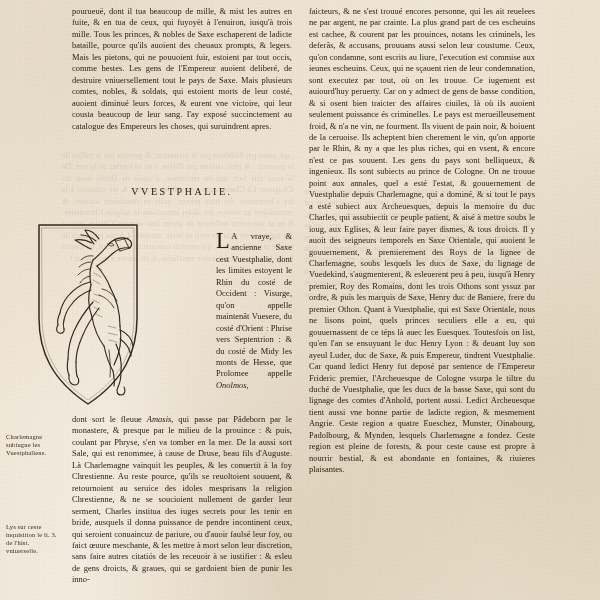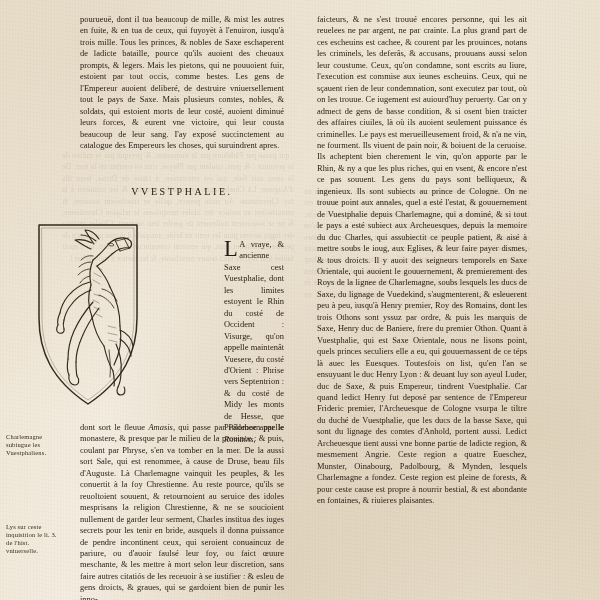--- a/index.html
+++ b/index.html
@@ -55,21 +55,21 @@
   .col {
     position: absolute;
     text-align: justify;
     text-justify: inter-word;
     font-size: 8.45px;
     line-height: 11.45px;
     letter-spacing: .01px;
     word-spacing: .1px;
     hyphens: manual;
   }
-  .col p { margin: 12px; text-indent: 0; }
+  .col p { margin: 4px; text-indent: 0; }
 
   #col-left-top  { left: 68px;  top: 2px;   width: 228px; }
   #col-right     { left: 305px; top: 2px;   width: 234px; }
   #col-left-mid  { left: 68px;  top: 410px; width: 228px; }
   #col-narrow    { left: 212px; top: 227px; width: 84px;  }
 
   .col-narrow-body { font-size: 8.45px; line-height: 11.45px; }
 
   
   .dropcap {
@@ -213,21 +213,21 @@
         <path stroke-width=".5" opacity=".7" d="M73 118 L81 120"></path>
 
         <path stroke-width=".5" opacity=".7" d="M60 44 L66 48"></path>
         <path stroke-width=".5" opacity=".7" d="M58 51 L65 55"></path>
         <path stroke-width=".5" opacity=".7" d="M57 58 L64 62"></path>
       </g>
     </svg>
   </div>
 
   <div class="col" id="col-narrow">
-    <p class="col-narrow-body"><span class="dropcap">L</span><span>A vraye, &amp; ancienne Saxe cest Vuestphalie, dont les limites estoyent le Rhin du costé de Occident : Visurge, qu'on appelle maintenât Vuesere, du costé d'Orient : Phrise vers Septentrion : &amp; du costé de Midy les monts de Hesse, que Prolomee appelle </span><i>Romains</i><span>,</span></p>
+    <p class="col-narrow-body"><span class="dropcap">L</span><span>A vraye, &amp; ancienne Saxe cest Vuestphalie, dont les limites estoyent le Rhin du costé de Occident : Visurge, qu'on appelle maintenât Vuesere, du costé d'Orient : Phrise vers Septentrion : &amp; du costé de Midy les monts de Hesse, que Prolomee appelle </span><i>Onolmos</i><span>,</span></p>
   </div>
 
   <div class="col" id="col-left-mid">
     <p><span>dont sort le fleuue </span><i>Amasis</i><span>, qui passe par Pâdeborn par le monastere, &amp; presque par le milieu de la prouince : &amp; puis, coulant par Phryse, s'en va tomber en la mer. De la aussi sort Sale, qui est renommee, à cause de Druse, beau fils d'Auguste. Là Charlemagne vainquit les peuples, &amp; les conuertit à la foy Chrestienne. Au reste pource, qu'ils se reuoltoient souuent, &amp; retournoient au seruice des idoles mesprisans la religion Chrestienne, &amp; ne se soucioient nullement de garder leur serment, Charles institua des iuges secrets pour les tenir en bride, ausquels il donna puissance de pendre incontinent ceux, qui seroient conuaincuz de pariure, ou d'auoir faulsé leur foy, ou faict œuure meschante, &amp; les mettre à mort selon leur discretion, sans faire autres citatiós de les receuoir à se iustifier : &amp; esleu de gens droicts, &amp; graues, qui se gardoient bien de punir les inno-</span></p>
   </div>
 
   <div class="col" id="col-right">
     <p>faicteurs, &amp; ne s'est trouué encores personne, qui les ait reuelees ne par argent, ne par crainte. La plus grand part de ces escheuins est cachee, &amp; courent par les prouinces, notans les criminels, les deferâs, &amp; accusans, prouuans aussi selon leur coustume. Ceux, qu'on condamne, sont escrits au liure, l'execution est commise aux ieunes escheuins. Ceux, qui ne sçauent rien de leur condemnation, sont executez par tout, où on les trouue. Ce iugement est auiourd'huy peruerty. Car on y admect de gens de basse condition, &amp; si osent bien traicter des affaires ciuiles, là où ils auoient seulement puissance és criminelles. Le pays est merueilleusement froid, &amp; n'a ne vin, ne fourment. Ils viuent de pain noir, &amp; boiuent de la ceruoise. Ils acheptent bien cherement le vin, qu'on apporte par le Rhin, &amp; ny a que les plus riches, qui en vsent, &amp; encore n'est ce pas souuent. Les gens du pays sont belliqueux, &amp; ingenieux. Ils sont subiects au prince de Cologne. On ne trouue point aux annales, quel a esté l'estat, &amp; gouuernement de Vuestphalie depuis Charlemagne, qui a dominé, &amp; si tout le pays a esté subiect aux Archeuesques, depuis la memoire du duc Charles, qui assubiectit ce peuple patient, &amp; aisé à mettre soubs le ioug, aux Eglises, &amp; leur faire payer dismes, &amp; tous droicts. Il y auoit des seigneurs temporels en Saxe Orientale, qui auoient le gouuernement, &amp; premierement des Roys de la lignee de Charlemagne, soubs lesquels les ducs de Saxe, du lignage de Vuedekind, s'augmenterent, &amp; esleuerent peu à peu, iusqu'à Henry premier, Roy des Romains, dont les trois Othons sont yssuz par ordre, &amp; puis les marquis de Saxe, Henry duc de Baniere, frere du premier Othon. Quant à Vuestphalie, qui est Saxe Orientale, nous ne lisons point, quels princes seculiers elle a eu, qui gouuernassent de ce téps là auec les Euesques. Toutesfois on list, qu'en l'an se ensuyuant le duc Henry Lyon : &amp; deuant luy son ayeul Luder, duc de Saxe, &amp; puis Empereur, tindrent Vuestphalie. Car quand ledict Henry fut deposé par sentence de l'Empereur Frideric premier, l'Archeuesque de Cologne vsurpa le tiltre du duché de Vuestphalie, que les ducs de la basse Saxe, qui sont du lignage des comtes d'Anhold, portent aussi. Ledict Archeuesque tient aussi vne bonne partie de ladicte region, &amp; mesmement Angrie. Ceste region a quatre Eueschez, Munster, Oinabourg, Padolbourg, &amp; Mynden, lesquels Charlemagne a fondez. Ceste region est pleine de forests, &amp; pour ceste cause est propre à nourrir bestial, &amp; est abondante en fontaines, &amp; riuieres plaisantes.</p>
   </div>
 

